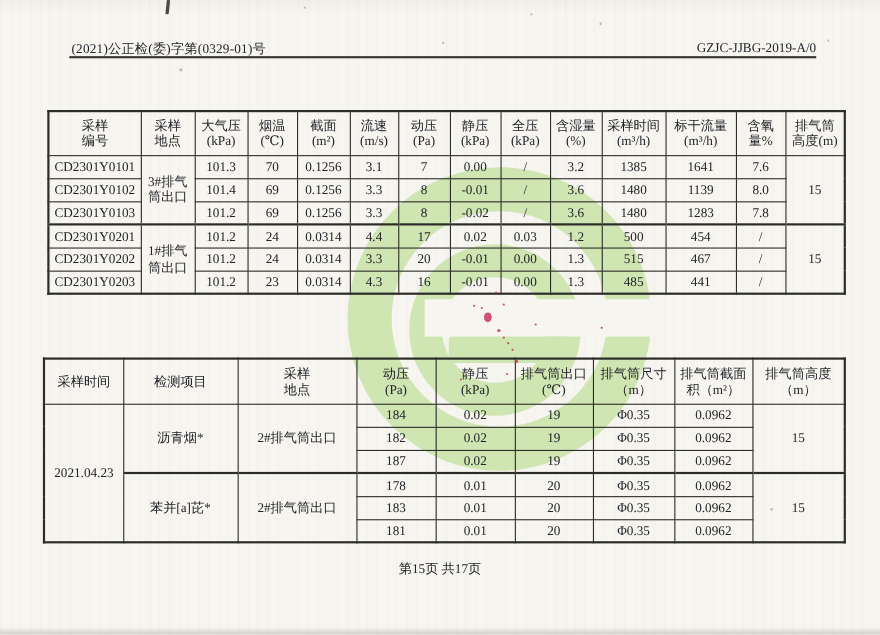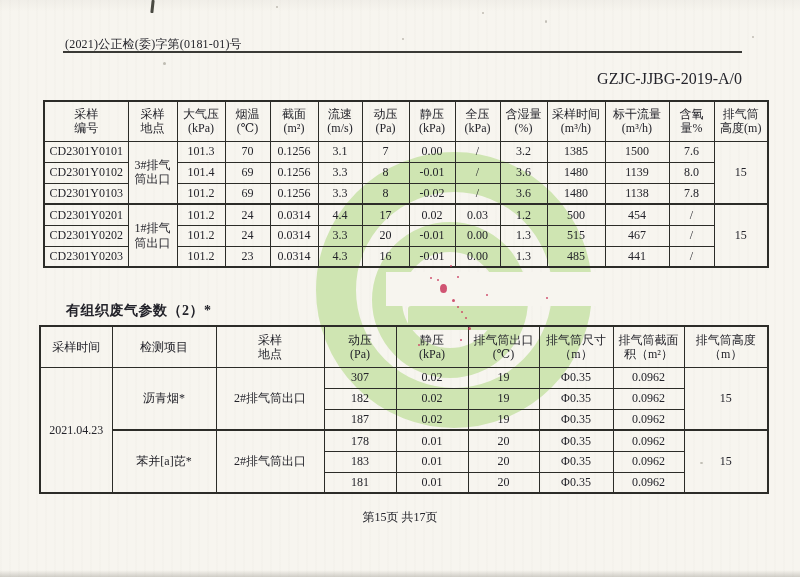--- a/index.html
+++ b/index.html
@@ -24,21 +24,21 @@
   .marks{z-index:4;pointer-events:none;}
   .marks i{position:absolute;border-radius:50%;}
   .red{background:#c9375c;opacity:.85;}
   .gray{background:#7d776a;opacity:.45;}
   .tick{position:absolute;left:151px;top:0;width:3px;height:13px;background:#4a4a42;transform:rotate(6deg);border-radius:1px;}
   .edge-bottom{position:absolute;left:0;bottom:0;width:100%;height:7px;
     background:linear-gradient(180deg, rgba(0,0,0,0) 0, rgba(70,66,56,0.22) 100%);}
 
   
   .hdr-left{position:absolute;left:65px;top:36px;font-size:12px;letter-spacing:.2px;}
-  .hdr-right{position:absolute;right:58px;top:36px;font-size:16px;margin-top:34px;}
+  .hdr-right{position:absolute;right:58px;top:36px;font-size:12px;}
   .hdr-rule{position:absolute;left:63px;top:51px;width:679px;height:2px;background:#3a3a36;}
 
   
   .title1{position:absolute;left:68px;top:73px;font-size:14px;font-weight:bold;letter-spacing:.5px;}
   .title2{position:absolute;left:66px;top:302px;font-size:14px;font-weight:bold;letter-spacing:.5px;}
   .footer{position:absolute;left:0;top:509px;width:800px;text-align:center;font-size:12px;}
 
   
   table.t{position:absolute;border-collapse:collapse;table-layout:fixed;z-index:2;background:transparent;}
   table.t td,table.t th{border:1px solid #2c2c28;padding:0;text-align:center;vertical-align:middle;
@@ -60,21 +60,21 @@
 
 <div class="page">
 
   <div class="layer wm">
     <div class="wm-ring-outer"></div>
     <div class="wm-ring-inner"></div>
     <div class="wm-bar-white"></div>
     <div class="wm-bar-green"></div>
   </div>
 
-  <div class="hdr-left">(2021)公正检(委)字第(0181-01)号</div>
+  <div class="hdr-left">(2021)公正检(委)字第(0329-01)号</div>
   <div class="hdr-right">GZJC-JJBG-2019-A/0</div>
   <div class="hdr-rule"></div>
 
 
   <table class="t t1">
     <colgroup>
       <col style="width:84px">
         <col style="width:49px">
         <col style="width:48px">
         <col style="width:45px">
@@ -125,21 +125,21 @@
 筒出口</td>
       <td>101.3</td>
       <td>70</td>
       <td>0.1256</td>
       <td>3.1</td>
       <td>7</td>
       <td>0.00</td>
       <td>/</td>
       <td>3.2</td>
       <td>1385</td>
-      <td>1500</td>
+      <td>1641</td>
       <td>7.6</td>
       <td rowspan="3">15</td>
     </tr>
     <tr class="dr">
       <td>CD2301Y0102</td>
       <td>101.4</td>
       <td>69</td>
       <td>0.1256</td>
       <td>3.3</td>
       <td>8</td>
@@ -154,21 +154,21 @@
       <td>CD2301Y0103</td>
       <td>101.2</td>
       <td>69</td>
       <td>0.1256</td>
       <td>3.3</td>
       <td>8</td>
       <td>-0.02</td>
       <td>/</td>
       <td>3.6</td>
       <td>1480</td>
-      <td>1138</td>
+      <td>1283</td>
       <td>7.8</td>
     </tr>
     <tr class="dr grp">
       <td>CD2301Y0201</td>
       <td class="pre" rowspan="3">1#排气
 筒出口</td>
       <td>101.2</td>
       <td>24</td>
       <td>0.0314</td>
       <td>4.4</td>
@@ -205,21 +205,20 @@
       <td>-0.01</td>
       <td>0.00</td>
       <td>1.3</td>
       <td>485</td>
       <td>441</td>
       <td>/</td>
     </tr>
   </tbody>
     </table>
 
-  <div class="title2">有组织废气参数（2）*</div>
 
   <table class="t t2">
     <colgroup>
       <col style="width:72px">
         <col style="width:104px">
         <col style="width:108px">
         <col style="width:72px">
       <col style="width:72px">
         <col style="width:71px">
         <col style="width:74px">
@@ -242,21 +241,21 @@
 （m）</th>
       <th class="pre">排气筒截面
 积（m²）</th>
       <th class="pre">排气筒高度
 （m）</th>
     </tr>
     <tr class="dr">
       <td rowspan="6">2021.04.23</td>
       <td rowspan="3">沥青烟*</td>
       <td rowspan="3">2#排气筒出口</td>
-      <td>307</td>
+      <td>184</td>
       <td>0.02</td>
       <td>19</td>
       <td>Φ0.35</td>
       <td>0.0962</td>
       <td rowspan="3">15</td>
     </tr>
     <tr class="dr">
       <td>182</td>
       <td>0.02</td>
       <td>19</td>

